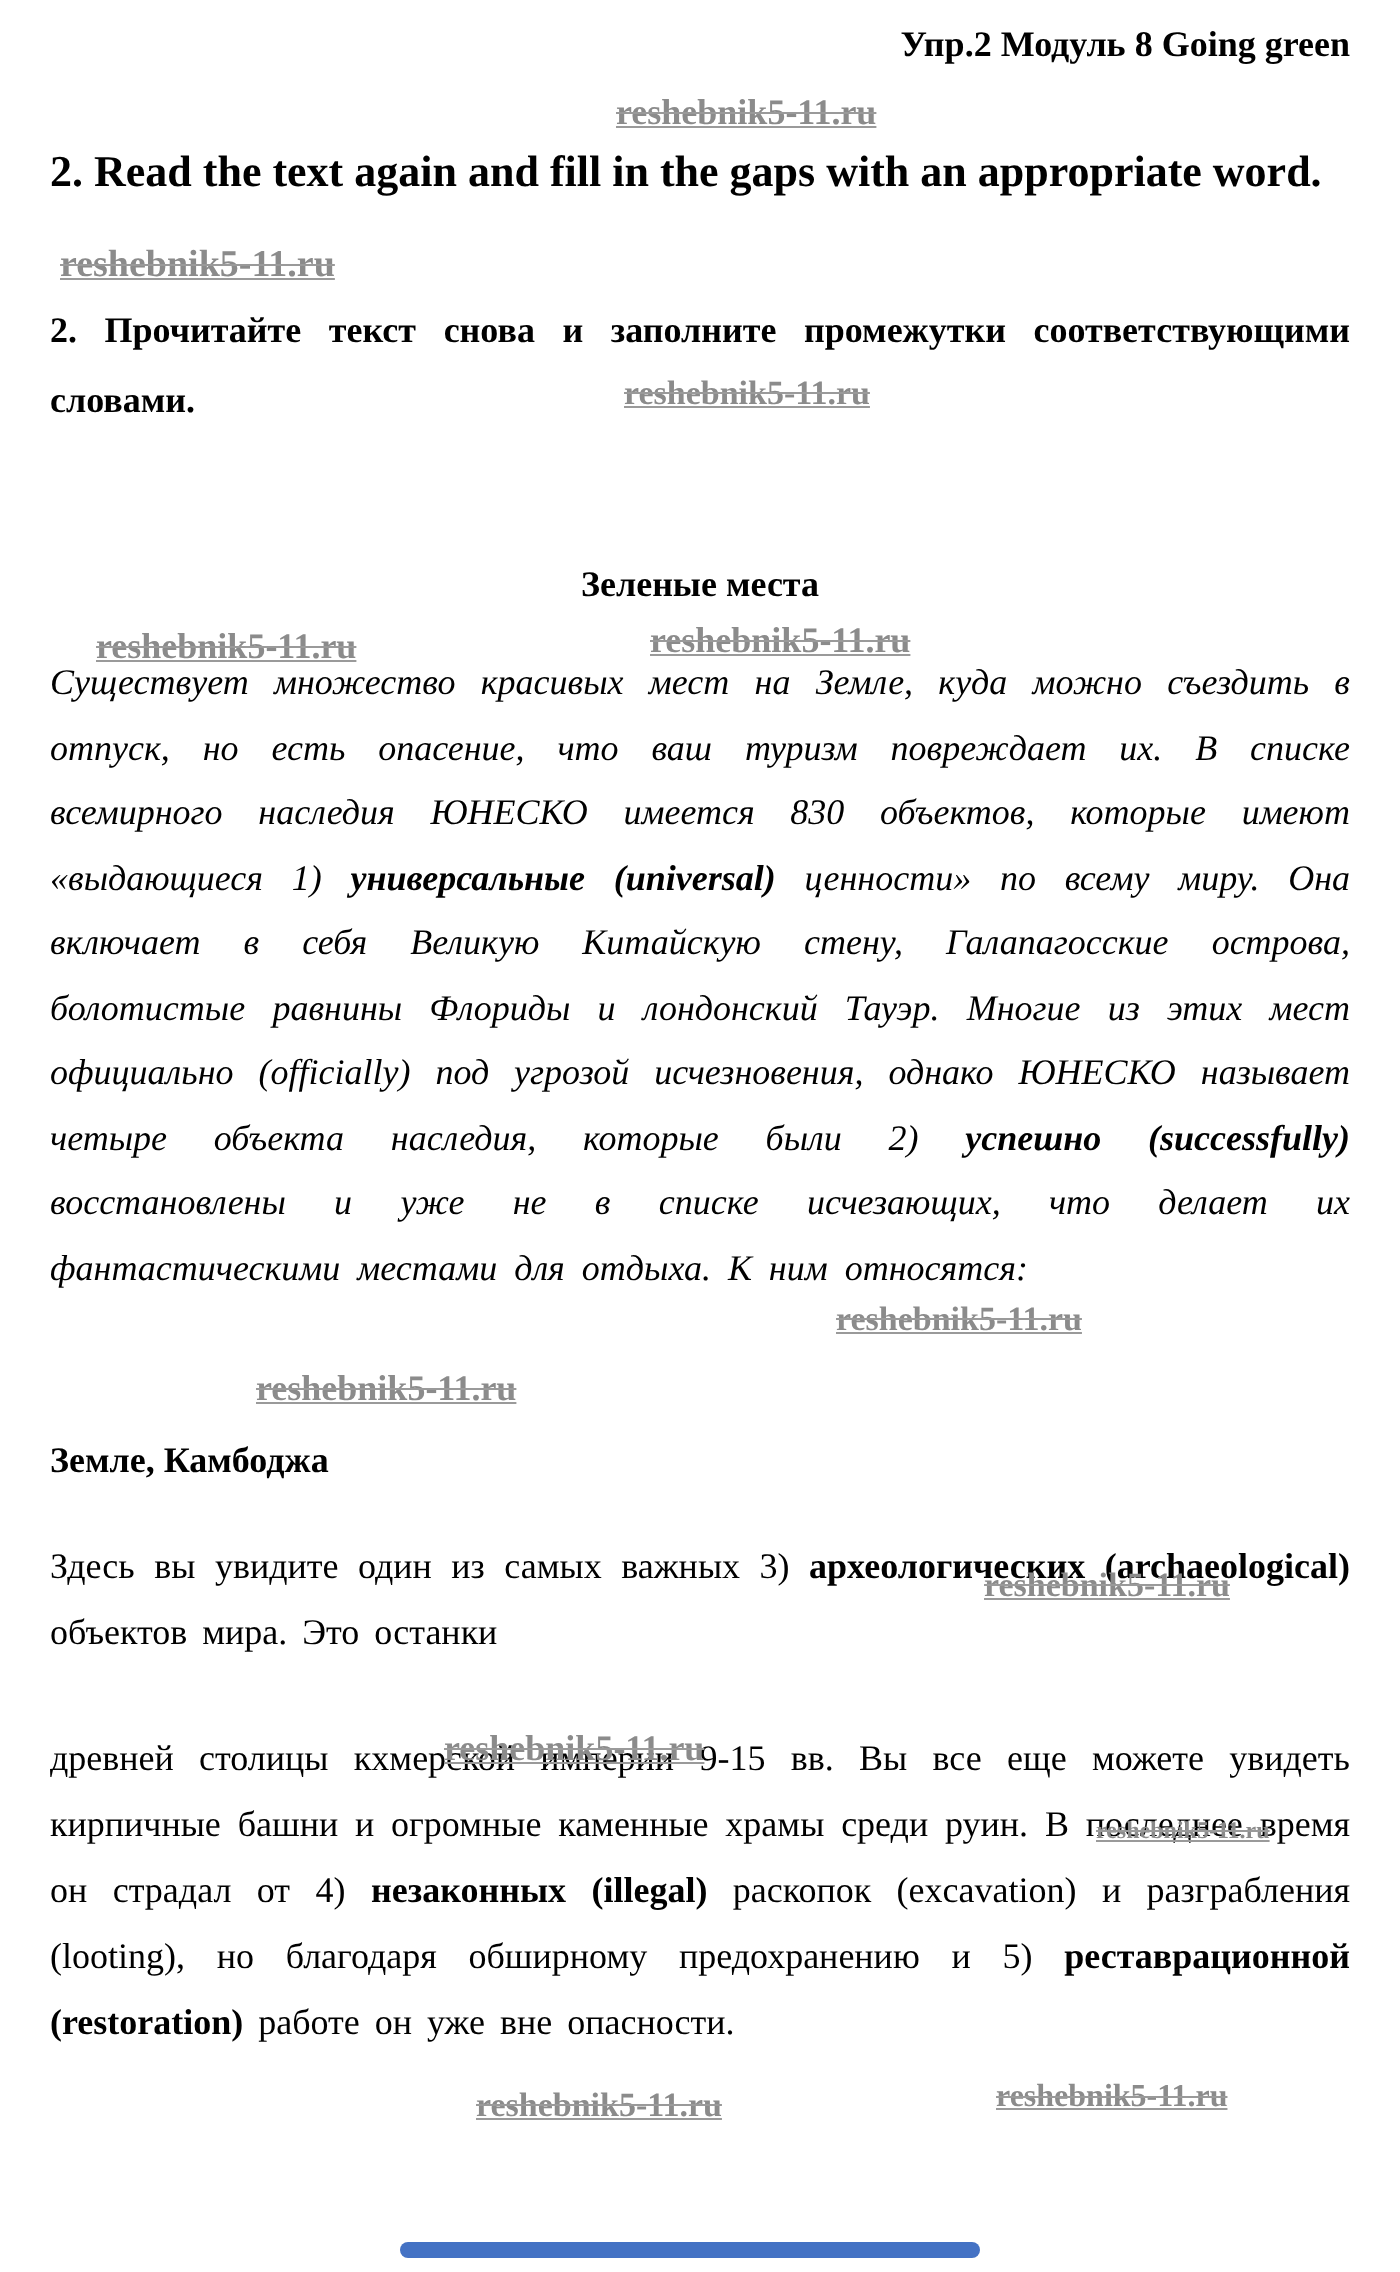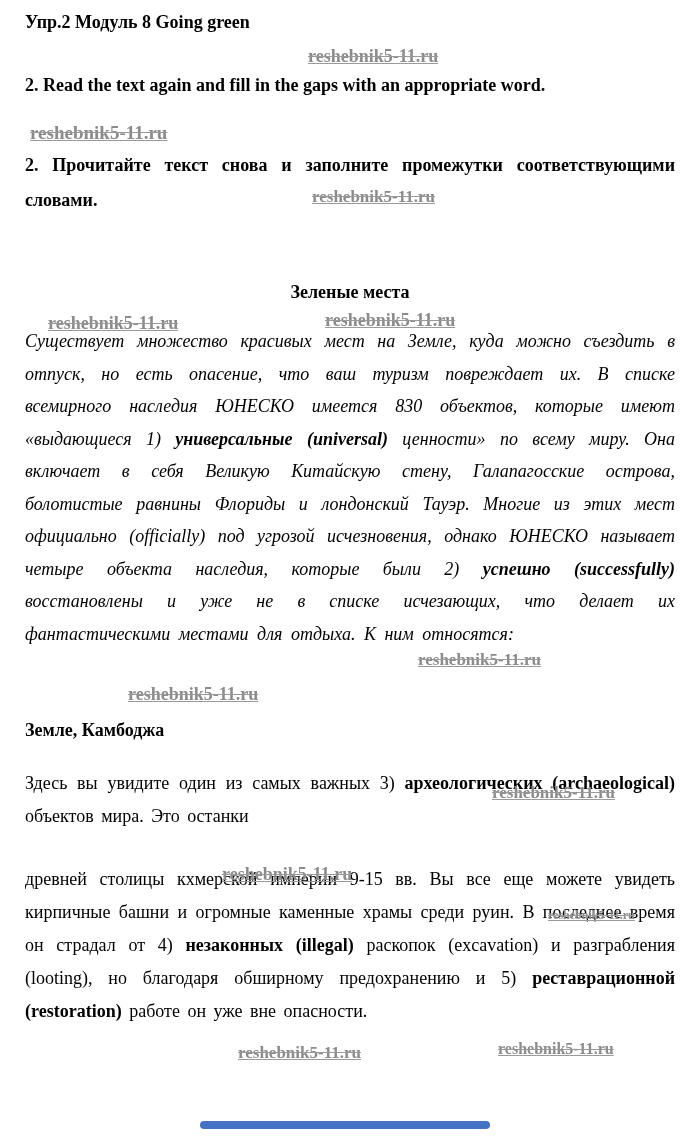--- a/index.html
+++ b/index.html
@@ -12,28 +12,28 @@
     position: relative;
     overflow: hidden;
   }
   .page {
     position: relative;
     width: 700px;
     height: 1136px;
     padding: 12px 25px 0 25px;
   }
   .title {
-    text-align: left;
+    text-align: right;
     font-size: 18px;
     font-weight: bold;
     font-family: "Liberation Serif", serif;
   }
   .task-en {
     margin-top: 40px;
-    font-size: 18px;
+    font-size: 22px;
     font-weight: bold;
     line-height: 25px;
   }
   .task-ru {
     margin-top: 50px;
     font-size: 18px;
     font-weight: bold;
     text-align: justify;
     line-height: 35px;
     word-spacing: 6px;

